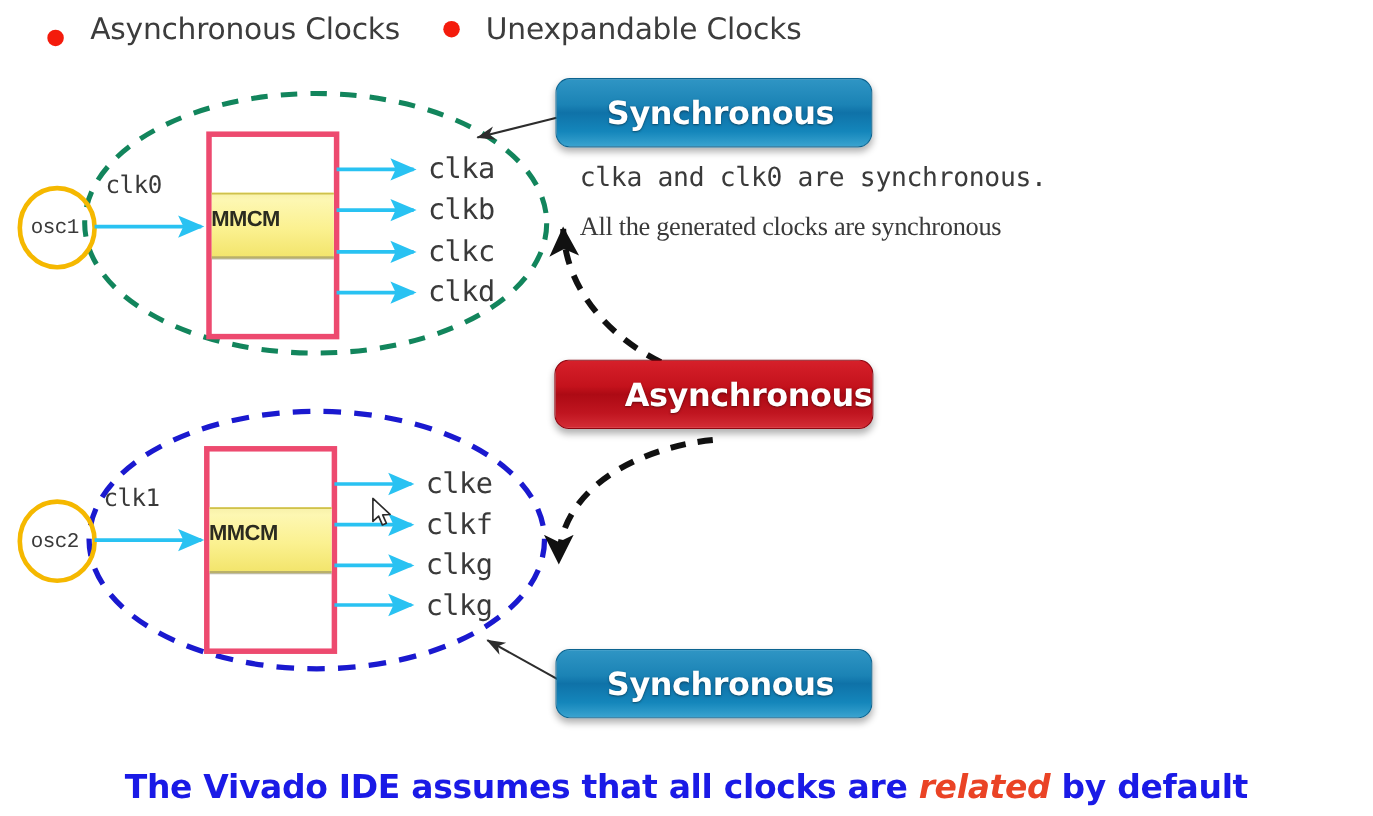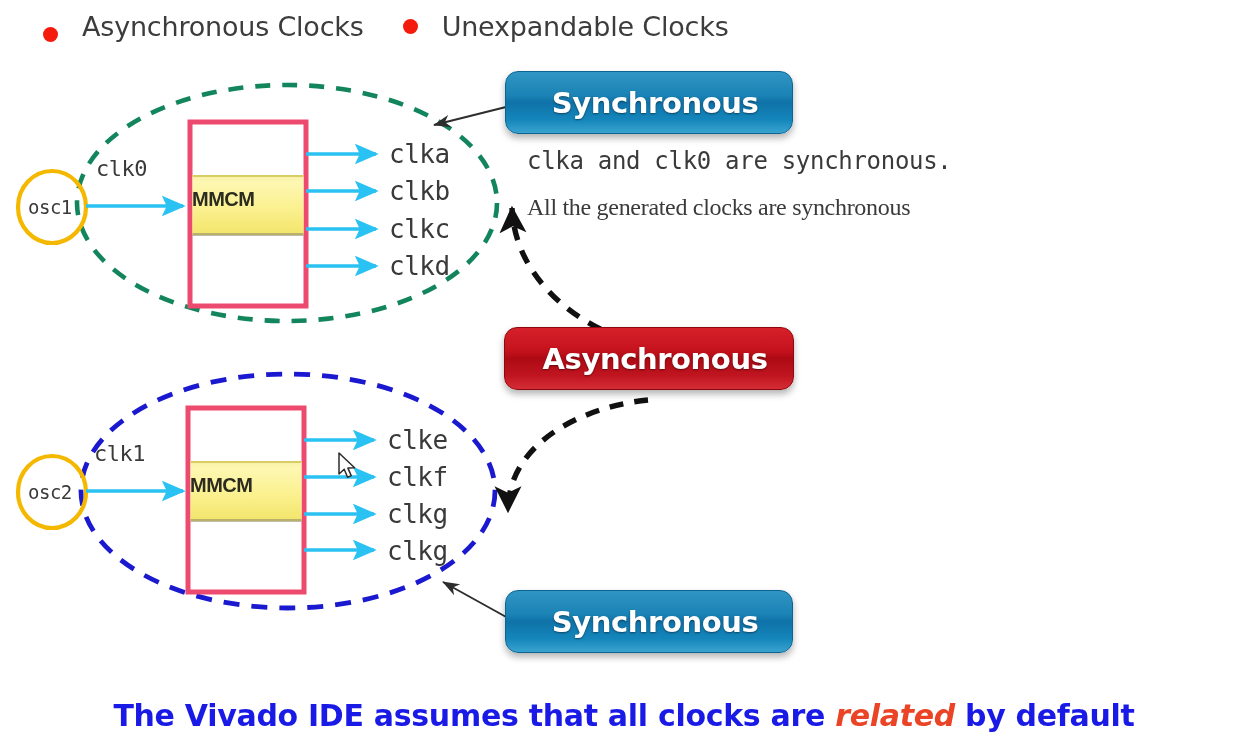--- a/index.html
+++ b/index.html
@@ -72,20 +72,21 @@
     font-size: 26px;
     letter-spacing: -0.5px;
   }
   .clk-in {
     font-size: 22px;
     letter-spacing: -0.5px;
   }
   .osc-text {
     font-size: 19px;
     letter-spacing: -0.5px;
+    font-family: Liberation Mono, monospace;
   }
   .note-line {
     font-size: 24px;
     letter-spacing: -0.3px;
     color: #3a3a3a;
   }
 
   
   .mmcm-text {
     position: absolute;
@@ -124,20 +125,21 @@
     border: 1px solid #0c6490;
   }
   .pill-red {
     background: linear-gradient(to bottom,
         #d6202a 0%,
         #c4121c 38%,
         #ad0a14 50%,
         #c01520 78%,
         #d42d36 100%);
     border: 1px solid #8d0610;
+    justify-content: flex-end;
   }
 
   
   #bottom-caption {
     position: absolute;
     left: 0;
     top: 698px;
     width: 1248px;
     text-align: center;
     font-family: "DejaVu Sans", sans-serif;

